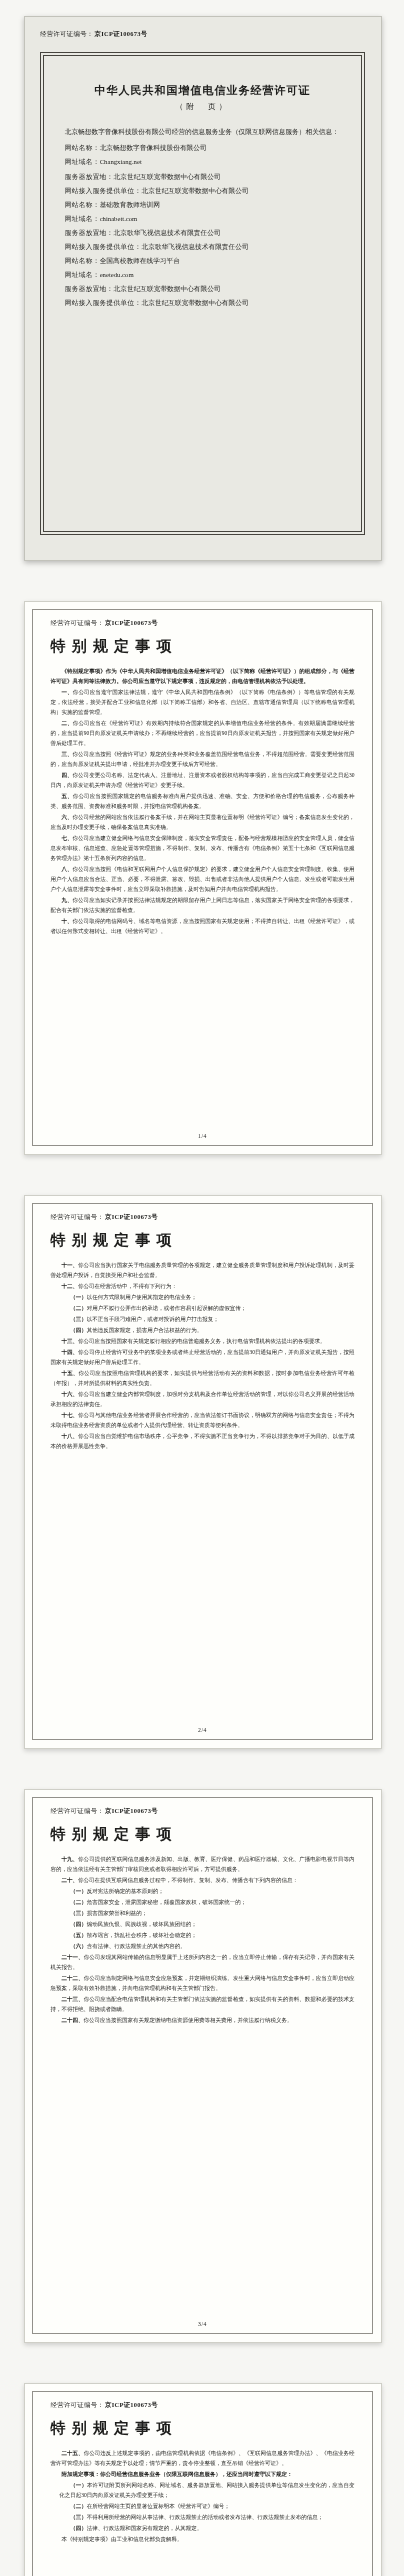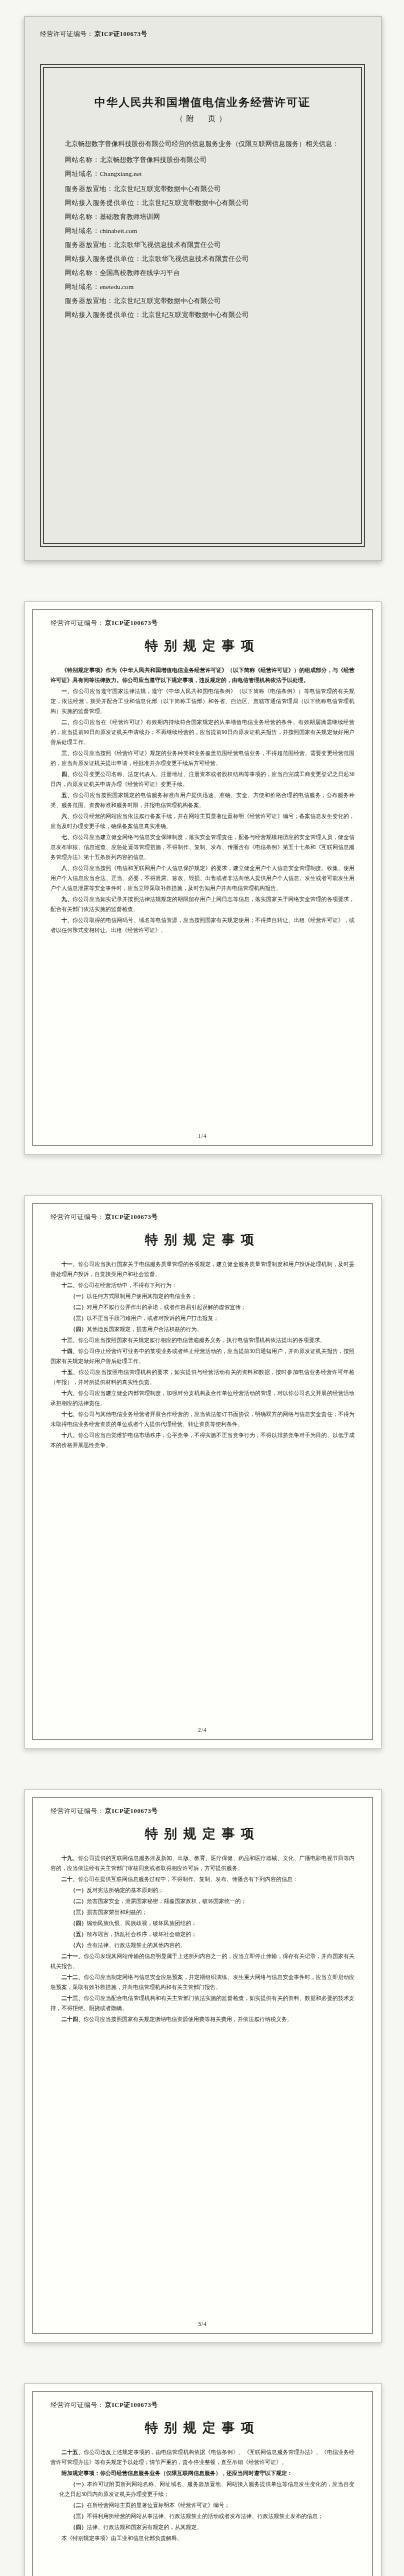--- a/index.html
+++ b/index.html
@@ -19,21 +19,21 @@
   
   .page.cert{
     margin-top:15.5px;
     height:545px;
     background:#e9e9e3;
     border:0.5px solid #c2c2ba;
     box-shadow:0 1.5px 5.2px rgba(0,0,0,.25);
     padding:13.4px 15.5px;
   }
   .cert-frame-outer{
-    margin-top:25px;
+    margin-top:13px;
     border:1.5px solid #46443e;
     padding:2.1px;
     height:483px;
     box-sizing:border-box;
   }
   .cert-frame-inner{
     border:0.5px solid #46443e;
     height:100%;
     box-sizing:border-box;
     padding:15.5px 20.6px;
@@ -79,22 +79,21 @@
     inset:7.2px;
     border:0.5px solid #92908a;
     pointer-events:none;
   }
   .page-header{
     font-size:6.4px;
     letter-spacing:0.3px;
   }
   .lic-no{font-weight:bold;margin-left:1px;}
   .prov-title{
-    text-align:center;
-    font-size:13px;
+    font-size:15px;
     font-weight:bold;
     letter-spacing:6.2px;
     margin:9.3px 0 9.3px;
   }
   .prov-body{
     font-size:5.5px;
     line-height:1.82;
     text-align:justify;
   }
   .para{margin:0 0 1px;text-indent:2em;}

